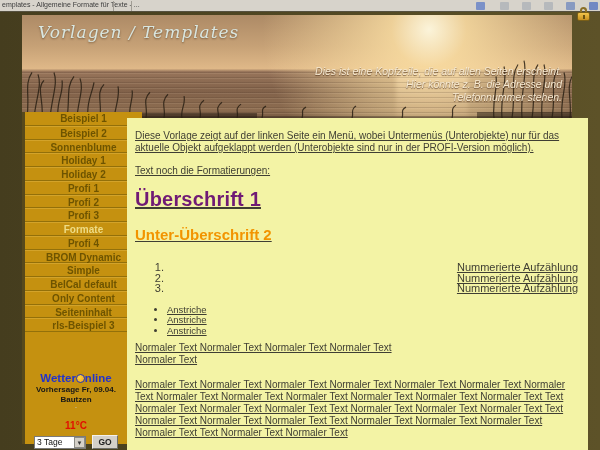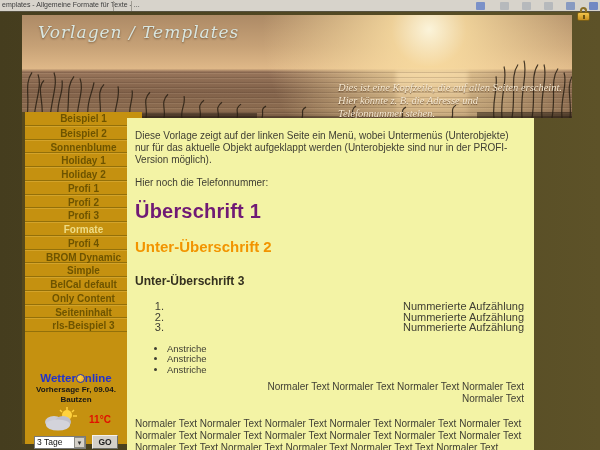--- a/index.html
+++ b/index.html
@@ -35,61 +35,61 @@
     background:
       radial-gradient(circle at 74% 14%, rgba(255,249,224,.95) 0%, rgba(252,224,164,.8) 9%, rgba(244,206,148,0) 40%),
       linear-gradient(180deg,#ad8a66 0%,#c6a176 30%,#dfb888 52%,#97745a 55%,#82624a 74%,#8c6c50 92%,#765941 100%); }
   .reflection { position:absolute; left:68%; top:54%; width:13%; height:46%;
                 background:linear-gradient(180deg,rgba(255,228,178,.6),rgba(255,212,160,.12)); filter:blur(2px); }
   .sea-streaks { position:absolute; left:0; right:0; top:55%; bottom:0;
                  background:repeating-linear-gradient(180deg, rgba(58,40,28,.16) 0 1px, rgba(255,232,200,.10) 1px 2px, rgba(0,0,0,0) 2px 5px); }
   .grass { position:absolute; left:0; top:0; width:100%; height:100%; }
   .site-title { position:absolute; left:16px; top:7px; font-family:"DejaVu Serif",serif; font-style:italic;
                 font-size:17px; letter-spacing:1px; color:#d9e6e0; text-shadow:0 1px 2px rgba(60,40,20,.55); }
-  .header-tagline { position:absolute; right:10px; top:66px; 
-                    font-family:Liberation Serif, serif; font-style:italic; font-size:10.5px; line-height:13px;
+  .header-tagline { position:absolute; right:10px; top:50px; text-align:right;
+                    font-family:Liberation Sans, sans-serif; font-style:italic; font-size:10.5px; line-height:13px;
                     color:#f7ead2; text-shadow:0 1px 1px rgba(60,30,10,.65); }
 
   
   .sidebar { position:absolute; left:22px; top:112px; width:120px; height:332px;
              background:#c59110; border-left:3px solid #57491c; }
   .menu { list-style:none; }
   .menu-item { height:13.75px; line-height:13.75px; text-align:center; font-size:10px; font-weight:bold;
                color:#6e5400; border-bottom:1px solid #93700a; border-top:1px solid #d3a32a; cursor:pointer; }
   .menu-item:first-child { border-top:none; }
   .menu-item.active { color:#eedc86; }
 
   
   .weather { position:absolute; left:0; top:260px; width:102px; text-align:center; }
   .wo-logo { font-size:11.5px; font-weight:bold; color:#2233cc; line-height:13px; cursor:pointer; }
   .globe { display:inline-block; width:9px; height:9px; border-radius:50%; vertical-align:-1px;
            background:radial-gradient(circle at 35% 35%, #ffd540, #f0a020); border:1.5px solid #2233bb; }
   .wo-line { font-size:8px; font-weight:bold; color:#171717; line-height:9.5px; }
-  .wo-row { display:flex; align-items:center; justify-content:center; gap:12px; margin-top:3px; height:24px; }
+  .wo-row { display:flex; align-items:center; justify-content:center; gap:12px; margin-top:3px; height:24px;flex-direction:column; }
   .temp { font-size:10px; font-weight:bold; color:#e11000; }
   .wo-controls { display:flex; align-items:center; justify-content:center; gap:6px; margin-top:4px; }
   .wo-select { display:flex; align-items:center; width:52px; height:13px; background:#fff;
                border:1px solid #7a7a7a; font-size:8.5px; color:#111; cursor:pointer; }
   .wo-select .val { flex:1; text-align:left; padding-left:2px; }
   .wo-select .dd { width:11px; height:11px; background:#d4d0c8; border:1px solid #8a8a84;
                    font-size:6px; line-height:11px; color:#333; }
   .wo-go { width:26px; height:14px; background:#d4d0c8; border:1px solid; border-color:#f4f2ee #6f6f6a #6f6f6a #f4f2ee;
            font-size:8.5px; font-weight:bold; color:#222; font-family:"Liberation Sans",sans-serif; cursor:pointer; line-height:11px; }
 
   
-  .content { position:absolute; left:127px; top:118px; width:407px; height:332px;
-             background:#f3f3a5; padding:12px 10px 0 8px; overflow:hidden; color:#3f3e33; }
+  .content { position:absolute; left:127px; top:118px; width:461px; height:332px;
+             background:#f3f3a5; padding:12px 10px 0 8px; overflow:hidden; color:#3f3e33;text-decoration:underline; }
   .content p { font-size:10px; line-height:12px; }
   .intro { margin-bottom:11px; }
   .content h1 { font-size:20px; color:#701a75; margin:4px 0 15px 0; letter-spacing:.2px; }
   .content h2 { font-size:15px; color:#f29400; margin:0 0 19px 0; }
   .content h3 { font-size:12px; color:#34301f; margin:0 0 13px 0; }
   .content ol { margin:0 0 11px 32px; font-size:11px; line-height:10.5px;text-align:right; }
   .content ul { margin:0 0 6px 32px; font-size:9.5px; line-height:10.5px; list-style-type:disc; }
-  .pre { white-space:pre-line; margin-bottom:13px;text-align:right; }
+  .pre { white-space:pre-line; margin-bottom:13px; }
   .normal { line-height:11px; }
 </style>
 </head>
 <body>
 
 <div class="screen">
 
   <div class="browser-bar">
     <span class="tab-title">emplates - Allgemeine Formate für Texte - ...</span>
     <span class="tab-sep s1"></span>
@@ -234,24 +234,23 @@
           <span class="val">3 Tage</span>
           <span class="dd">▼</span>
         </div>
         <button class="wo-go">GO</button>
       </div>
     </div>
   </nav>
 
   <main class="content">
     <p class="intro">Diese Vorlage zeigt auf der linken Seite ein Menü, wobei Untermenüs (Unterobjekte) nur für das aktuelle Objekt aufgeklappt werden (Unterobjekte sind nur in der PROFI-Version möglich).</p>
-    <p class="intro">Hier noch die Telefonnummer:</p>
+    <p class="intro">Text noch die Formatierungen:</p>
     <h1>Überschrift 1</h1>
     <h2>Unter-Überschrift 2</h2>
-    <h3>Unter-Überschrift 3</h3>
     <ol>
         <li>Nummerierte Aufzählung</li>
         <li>Nummerierte Aufzählung</li>
         <li>Nummerierte Aufzählung</li>
       </ol>
     <ul>
         <li>Anstriche</li>
         <li>Anstriche</li>
         <li>Anstriche</li>
       </ul>

